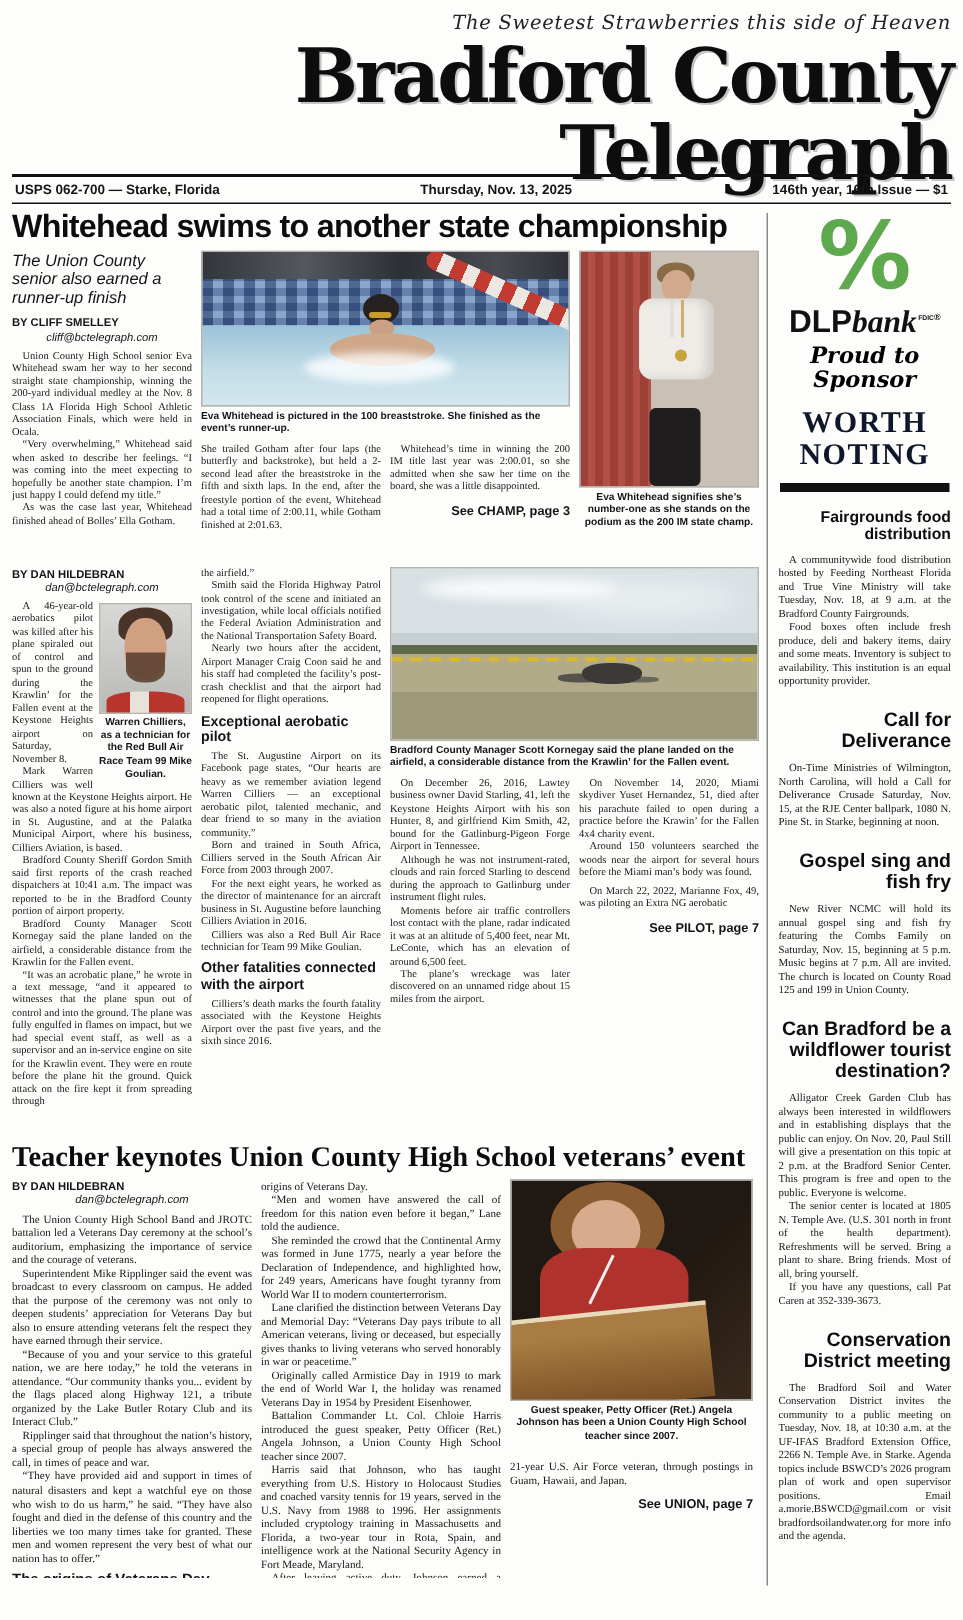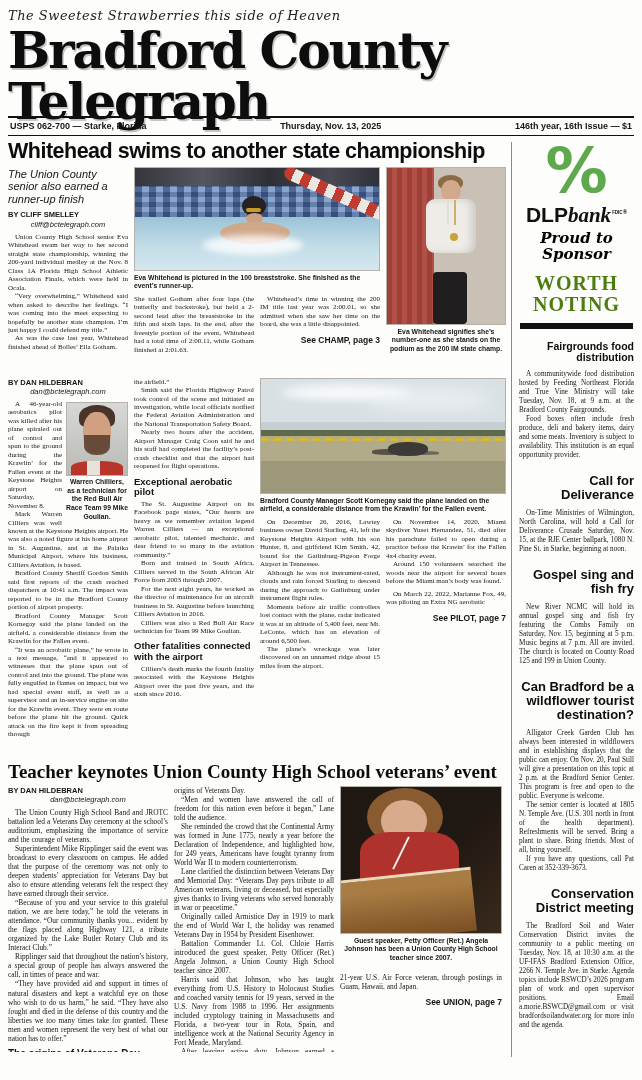--- a/index.html
+++ b/index.html
@@ -1,21 +1,21 @@
 <!DOCTYPE html>
 <html lang="en"><head>
 <meta charset="utf-8">
 <style>
   * { box-sizing: border-box; }
   html,body { margin:0; padding:0; background:#ffffff; }
   .page { position:relative; width:642px; height:1080px; background:#fdfdfb; overflow:hidden;
           font-family:"Liberation Serif", serif; color:#151515; }
 
   
-  .masthead { position:absolute; top:0; left:8px; width:626px; height:136px; text-align:left; }
+  .masthead { position:absolute; top:0; left:8px; width:626px; height:136px; text-align:right; }
   .tagline { padding-top:9px; font:italic 13px/1.1 "DejaVu Serif", serif; letter-spacing:.5px; color:#222; }
   .paper-title { margin:2px 0 0; font-family:"DejaVu Serif", serif; font-weight:700; font-size:50px;
                  line-height:1.02; letter-spacing:-2px; color:#0d0d0d; text-shadow:1.5px 1.5px 0 rgba(0,0,0,.22); }
   .info-bar { position:absolute; left:0; right:0; bottom:0; border-top:2.5px solid #111; border-bottom:1.5px solid #111;
               display:flex; justify-content:space-between; align-items:center; padding:3px 2px 4px;
               font:bold 9px "Liberation Sans", sans-serif; }
 
   
   .main { position:absolute; top:140px; left:8px; width:500px; }
   .headline-sans { margin:0 0 4px; font:bold 21.5px/1.05 "Liberation Sans", sans-serif; letter-spacing:-.5px; color:#0c0c0c; }
@@ -104,21 +104,21 @@
   .vrule { position:absolute; left:511px; top:142px; height:915px; width:1px; background:#8a8a8a; }
   .sidebar { position:absolute; left:519px; top:142px; width:115px; }
   .bank-ad { text-align:center; }
   .pct { font:bold 62px/0.95 "DejaVu Sans", sans-serif; }
   .bank-name { margin-top:3px; font:bold 21px/1 "Liberation Sans", sans-serif; color:#111; }
   .bank-italic { font:italic 21px/1 "Liberation Serif", serif; font-weight:600; }
   .fdic { font:bold 4.5px "Liberation Sans", sans-serif; vertical-align:super; margin-left:1px; }
   .reg { font:bold 6px "Liberation Sans", sans-serif; vertical-align:super; }
   .slogan { margin-top:4px; font:bold italic 15px/1.1 "DejaVu Serif", serif; }
   .worth { margin-top:10px; text-align:center; font:bold 20px/1.08 "Liberation Serif", serif;
-           letter-spacing:1px; color:#4d7c0f; }
+           letter-spacing:1px; color:#0f172a; }
   .worth-bar { height:6px; background:#121212; margin:7px 1px 2px; }
   .sb-h { margin:14px 0 7px; font:bold 13px/1.08 "Liberation Sans", sans-serif; color:#0d0d0d;text-align:right; }
   .sb-h.sm { font-size:10.5px; margin:12px 0 6px; }
   .sb-p { margin:0; font-size:7.2px; line-height:1.25; text-align:justify; text-indent:7px; hyphens:auto; }
 
   .clear-tail { clear:both; }
 </style>
 </head>
 <body>
 

